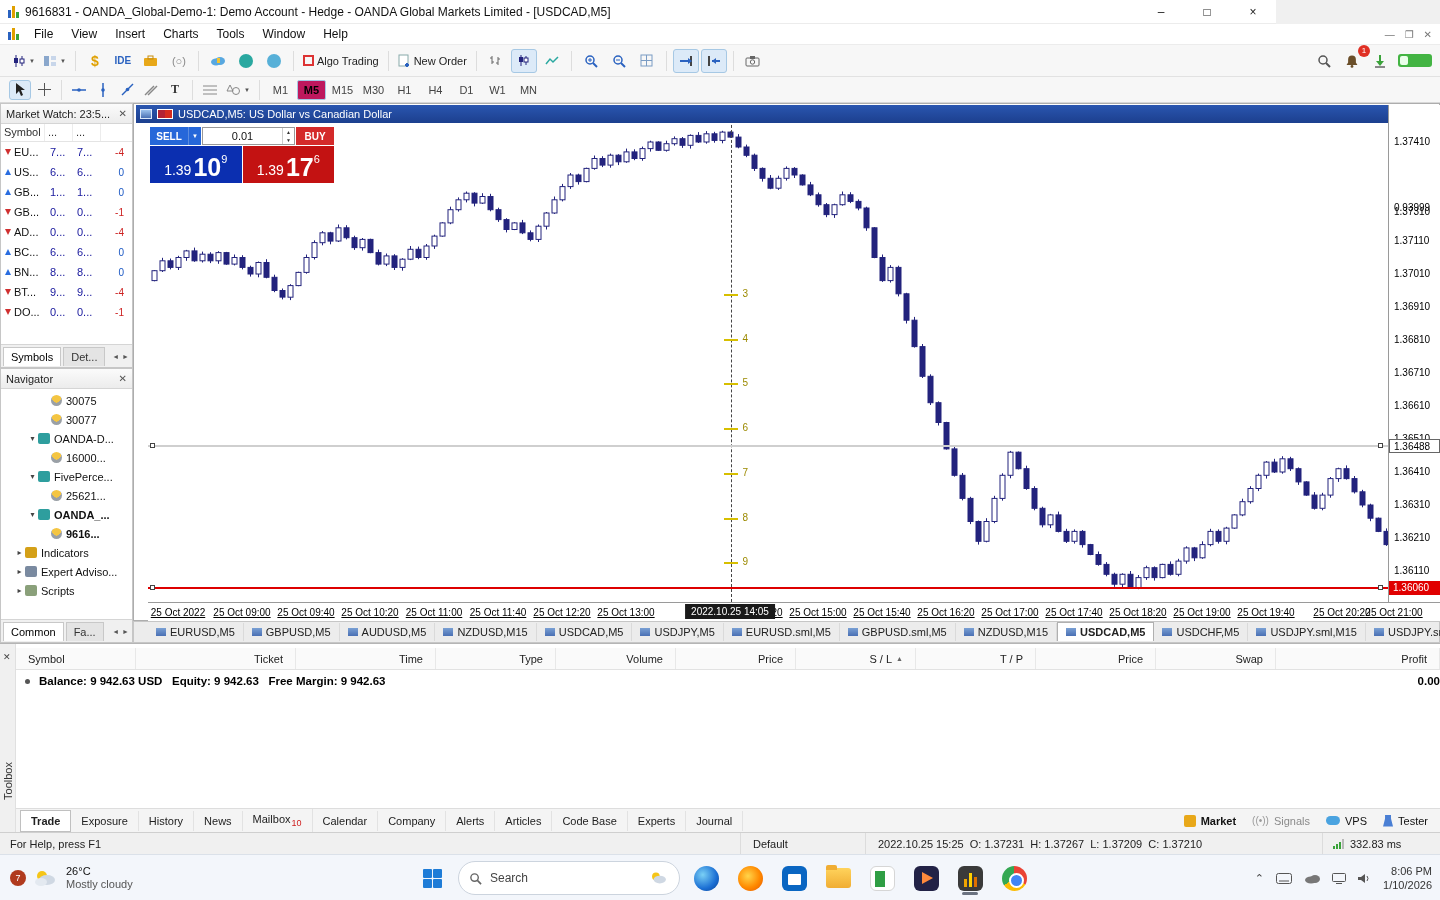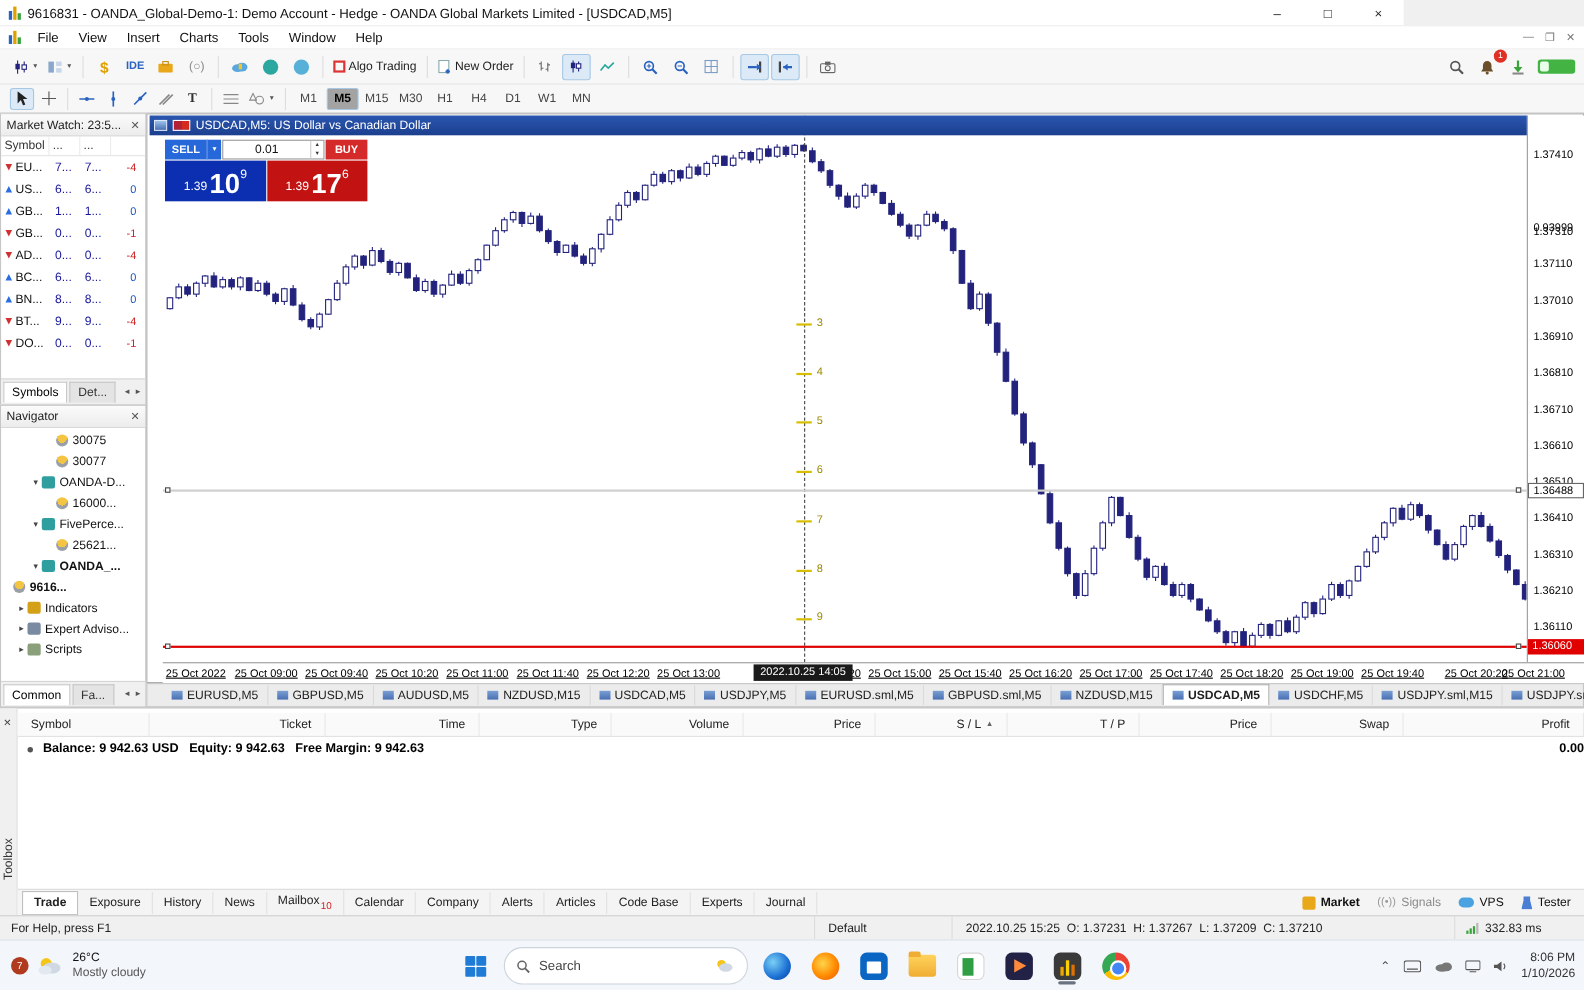--- a/index.html
+++ b/index.html
@@ -26,21 +26,21 @@
 .toolbar-a{position:absolute;left:0;top:45px;width:1440px;height:32px;background:#f7f7f7;border-bottom:1px solid #e2e2e2;display:flex;align-items:center;padding:0 8px;}
 .toolbar-b{position:absolute;left:0;top:77px;width:1440px;height:26px;background:#f7f7f7;border-bottom:1px solid #d8d8d8;display:flex;align-items:center;padding:0 8px;}
 .tbtn{height:24px;min-width:26px;display:flex;align-items:center;justify-content:center;border-radius:3px;margin:0 1px;gap:3px;padding:0 3px;}
 .tbtn.small{height:20px;min-width:22px;}
 .tbtn.pressed{background:#dceaf8;border:1px solid #a6c8e4;}
 .tbtn .lbl{font-size:11px;color:#222;}
 .tsep{width:1px;height:20px;background:#ddd;margin:0 5px;}
 .dd{font-size:6px;color:#555;}
 .spacer{flex:1;}
 .tf-btn{min-width:29px;height:20px;display:flex;align-items:center;justify-content:center;font-size:11px;color:#444;border-radius:2px;margin:0 1px;}
-.tf-btn.active{background:#a3a3a3;border:1px solid #a6c8e4;color:#000;font-weight:bold;}
+.tf-btn.active{background:#be185d;border:1px solid #a6c8e4;color:#000;font-weight:bold;}
 .badge-red{position:absolute;top:-4px;right:-5px;background:#e03024;color:#fff;border-radius:50%;width:12px;height:12px;font-size:8px;display:flex;align-items:center;justify-content:center;}
 .battery{width:34px;height:13px;background:#43b443;border-radius:3px;position:relative;margin-left:4px;}
 .battery::before{content:"";position:absolute;left:2px;top:2px;width:8px;height:9px;background:#eaffea;border-radius:2px;}
 .ide-txt{color:#2a62c0;font-weight:bold;font-size:10px;}
 .dollar-txt{color:#e0a000;font-weight:bold;font-size:14px;}
 .paren-txt{color:#888;font-size:11px;}
 
 
 .side-panel{position:absolute;left:0;width:133px;background:#fff;border:1px solid #c6c6c6;}
 .mw{top:103px;height:265px;}
@@ -103,21 +103,21 @@
 .oc-dd{width:13px;background:#2667d9;border-left:1px solid #5a8ce0;color:#fff;font-size:6px;display:flex;align-items:center;justify-content:center;}
 .oc-lot{flex:1;background:#fff;border:1px solid #999;display:flex;align-items:stretch;margin:0 1px;}
 .oc-lot-val{flex:1;text-align:center;line-height:16px;}
 .oc-spin{width:12px;display:flex;flex-direction:column;border-left:1px solid #ccc;}
 .oc-spin span{flex:1;font-size:5px;color:#333;display:flex;align-items:center;justify-content:center;}
 .oc-buy-btn{width:38px;background:#d42a2a;color:#fff;display:flex;align-items:center;justify-content:center;font-size:10px;font-weight:bold;}
 .oc-row2{display:flex;height:37px;margin-top:1px;gap:1px;}
 .oc-q{flex:1;color:#fff;display:flex;align-items:flex-end;justify-content:center;padding:2px 3px;}
 .oc-q.sell{background:#0b2fb0;}
 .oc-q.buy{background:#c31212;}
-.q-small{font-size:11px;line-height:22px;margin-right:2px;margin-top:28px;}
+.q-small{font-size:14px;line-height:22px;margin-right:2px;margin-top:28px;}
 .q-big{font-size:25px;font-weight:bold;line-height:27px;}
 .q-sup{font-size:11px;line-height:14px;align-self:flex-start;margin-top:4px;}
 
 
 .chart-tabs{position:absolute;left:133px;top:621px;width:1307px;height:22px;background:#ececec;border:1px solid #c6c6c6;display:flex;align-items:flex-end;padding:0 2px 1px 14px;}
 .ctab{display:flex;align-items:center;gap:4px;padding:3px 8px;font-size:11px;color:#222;border-right:1px solid #dadada;white-space:nowrap;}
 .ctab.active{background:#fff;border:1px solid #b0b0b0;border-bottom:none;font-weight:bold;}
 .ctab-ico{width:10px;height:8px;background:linear-gradient(#7aa0d4,#4a70b4);flex:none;}
 
 
@@ -581,21 +581,21 @@
         <div class="tree-row" style="padding-left: 39px;">
           <span class="tree-arrow"></span>
           <span class="tree-ico ico-account"></span>
           <span>25621...</span>
         </div>
         <div class="tree-row" style="padding-left: 26px;">
           <span class="tree-arrow">▾</span>
           <span class="tree-ico ico-server"></span>
           <span class="bold">OANDA_...</span>
         </div>
-        <div class="tree-row" style="">
+        <div class="tree-row" style="padding-left: 39px;">
           <span class="tree-arrow"></span>
           <span class="tree-ico ico-account"></span>
           <span class="bold">9616...</span>
         </div>
         <div class="tree-row" style="padding-left: 13px;">
           <span class="tree-arrow">▸</span>
           <span class="tree-ico ico-indicators"></span>
           <span>Indicators</span>
         </div>
         <div class="tree-row" style="padding-left: 13px;">

